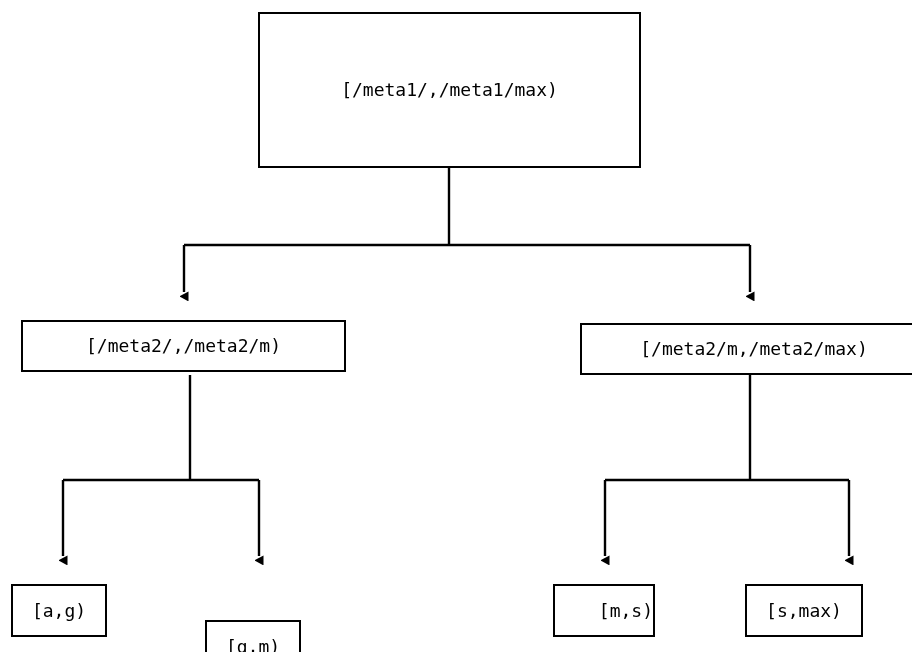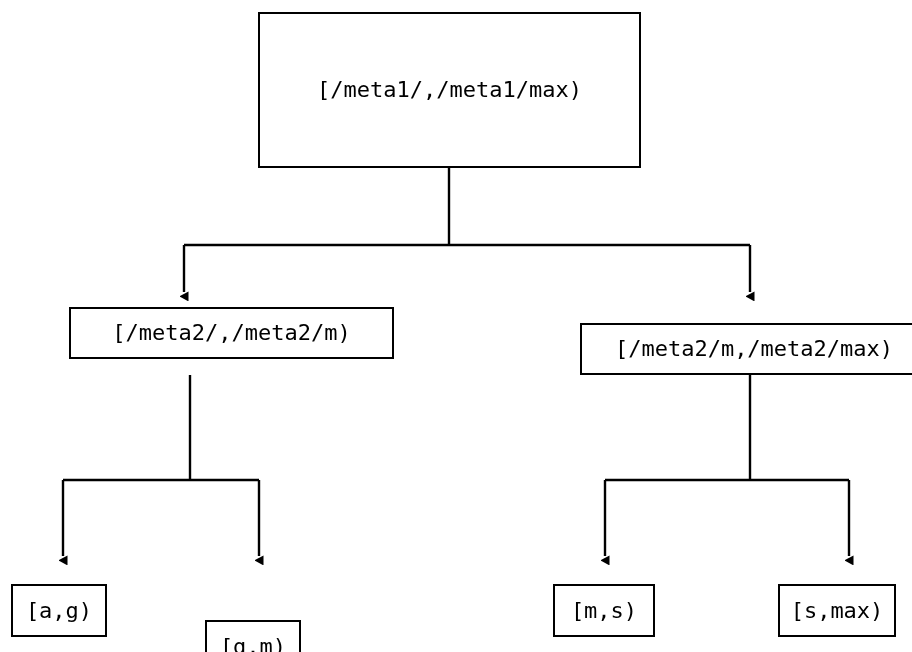--- a/index.html
+++ b/index.html
@@ -35,37 +35,36 @@
     color: #000000;
     font-family: "DejaVu Sans Mono", monospace;
     font-size: 22px;
     line-height: 1;
     letter-spacing: 0px;
     white-space: nowrap;
   }
   .node-label {
     display: block;
     font-family: "DejaVu Sans Mono", monospace;
-    font-size: 22px;
+    font-size: 18px;
     color: #000000;
   }
   
   #node-root {
     left: 258px;
     top: 12px;
     width: 383px;
     height: 156px;
   }
   
   #node-meta2-low {
     left: 21px;
-    top: 307px;
+    top: 320px;
     width: 325px;
     height: 52px;
-    margin-left: 48px;
   }
   #node-meta2-high {
     left: 580px;
     top: 323px;
     width: 348px;
     height: 52px;
   }
   
   #node-leaf-ag {
     left: 11px;
@@ -79,23 +78,24 @@
     top: 584px;
     width: 96px;
     height: 53px;
     margin-top: 36px;
   }
   #node-leaf-ms {
     left: 553px;
     top: 584px;
     width: 102px;
     height: 53px;
+    justify-content: flex-end;
   }
   #node-leaf-smax {
-    left: 778px;
+    left: 745px;
     top: 584px;
     width: 118px;
     height: 53px;
   }
 </style>
 </head>
 <body>
 
 <div id="diagram-root">
 

